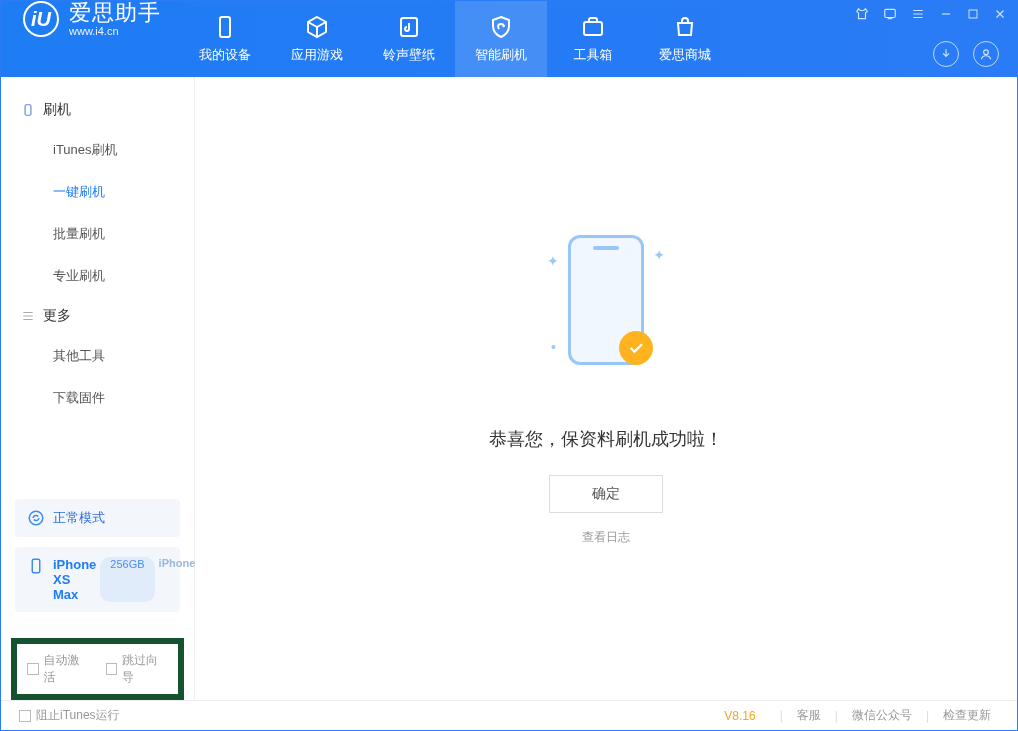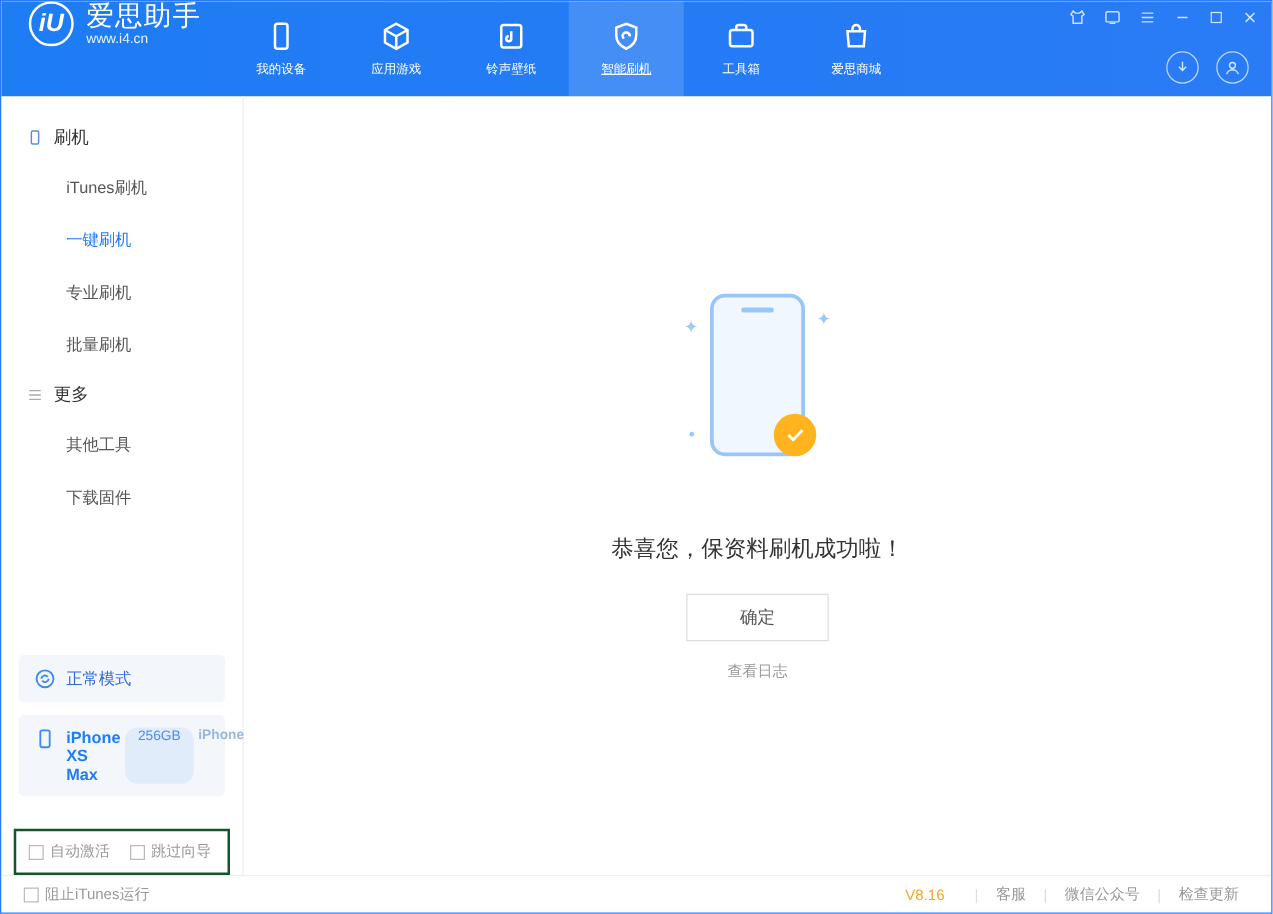--- a/index.html
+++ b/index.html
@@ -6,22 +6,22 @@
 body { background: #fff; width: 1018px; height: 731px; overflow: hidden; border: 1px solid #2a7bf6; position: relative; }
 
 .header { height: 76px; background: linear-gradient(to right, #1e7cf4, #2a7bf6); display: flex; align-items: flex-start; color: #fff; position: relative; }
 .logo-area { display: flex; align-items: center; padding: 0 18px 0 22px; gap: 10px; }
 .logo-circle { width: 36px; height: 36px; border: 2.5px solid #fff; border-radius: 50%; display: flex; align-items: center; justify-content: center; font-weight: bold; font-size: 20px; font-style: italic; }
 .logo-text { display: flex; flex-direction: column; line-height: 1.1; }
 .logo-text .title { font-size: 22px; letter-spacing: 1px; }
 .logo-text .url { font-size: 11px; opacity: .9; }
 
 .tabs { display: flex; height: 100%; }
-.tab { width: 92px; display: flex; flex-direction: column; align-items: center; justify-content: center; gap: 6px; font-size: 10px; cursor: pointer; position: relative; }
-.tab.active { background: rgba(255,255,255,.15); text-decoration: underline; }
+.tab { width: 92px; display: flex; flex-direction: column; align-items: center; justify-content: center; gap: 6px; font-size: 13px; cursor: pointer; position: relative; }
+.tab.active { background: rgba(255,255,255,.15); }
 .tab-icon { width: 26px; height: 26px; display: flex; align-items: center; justify-content: center; }
 .tab-icon svg { width: 24px; height: 24px; }
 
 .win-controls { position: absolute; right: 10px; top: 6px; display: flex; gap: 14px; align-items: center; }
 .win-controls span { cursor: pointer; font-size: 13px; color: #d0e4ff; display: flex; align-items: center; }
 .header-right-icons { position: absolute; right: 18px; bottom: 10px; display: flex; gap: 14px; }
 .circle-icon-btn { width: 26px; height: 26px; border: 1.5px solid rgba(255,255,255,.7); border-radius: 50%; display: flex; align-items: center; justify-content: center; cursor: pointer; }
 .circle-icon-btn svg { width: 14px; height: 14px; stroke: rgba(255,255,255,.8); fill: none; }
 
 .body-area { display: flex; height: calc(100% - 76px - 30px); }
@@ -34,21 +34,21 @@
 .device-block { margin-top: auto; padding: 0 14px 10px; }
 .mode-card, .device-card { background: #f3f7fc; border-radius: 4px; padding: 10px 12px; margin-bottom: 10px; display: flex; align-items: center; gap: 8px; font-size: 13px; color: #2e6bd8; }
 .device-card { flex-direction: row; align-items: flex-start; }
 .device-info { display: flex; gap: 4px; }
 .device-name { font-weight: 600; color: #1e7cf4; }
 .capacity-badge { background: #e1ecfb; color: #4a8cf0; border-radius: 10px; padding: 1px 10px; font-size: 11px; width: fit-content; }
 .device-type { font-size: 11px; color: #9bb7dd; font-weight: bold; }
 .mode-icon, .device-icon { width: 18px; height: 18px; flex-shrink: 0; display: flex; align-items: center; justify-content: center; }
 .mode-icon svg, .device-icon svg { width: 18px; height: 18px; }
 
-.checkbox-row { border: 2px solid #14532d; padding: 8px 10px; margin: 6px 10px 0; display: flex; gap: 16px; align-items: flex-start; }
+.checkbox-row { border: 6px solid #14532d; padding: 8px 10px; margin: 6px 10px 0; display: flex; gap: 16px; align-items: flex-start; }
 .cb { display: flex; align-items: center; gap: 5px; font-size: 12px; color: #999; cursor: pointer; }
 .cb-box { width: 12px; height: 12px; border: 1px solid #bbb; }
 
 .main { flex: 1; position: relative; display: flex; flex-direction: column; align-items: center; justify-content: center; }
 .phone-illustration { width: 130px; height: 160px; position: relative; margin-bottom: 20px; }
 .phone-body { position: absolute; width: 76px; height: 130px; border: 3px solid #98c6f7; border-radius: 12px; left: 50%; top: 4px; transform: translateX(-50%); background: #f0f7ff; }
 .phone-body::before { content: ""; position: absolute; width: 26px; height: 4px; background: #98c6f7; border-radius: 3px; top: 8px; left: 50%; transform: translateX(-50%); }
 .check-badge { position: absolute; width: 34px; height: 34px; background: #ffb41f; border-radius: 50%; right: 18px; bottom: 26px; display: flex; align-items: center; justify-content: center; }
 .check-badge svg { width: 18px; height: 18px; stroke: #fff; }
 .sparkle { position: absolute; color: #9cc8f7; font-size: 14px; }
@@ -181,22 +181,22 @@
 <div class="body-area">
   <div class="sidebar">
     <div class="side-section-head">
       <svg viewBox="0 0 24 24" fill="none" stroke="#5a8de0" stroke-width="2">
           <rect x="7" y="3" width="10" height="18" rx="2"></rect>
         </svg>
       <span>刷机</span>
     </div>
     <div class="side-item">iTunes刷机</div>
     <div class="side-item active">一键刷机</div>
+    <div class="side-item">批量刷机</div>
     <div class="side-item">专业刷机</div>
-    <div class="side-item">批量刷机</div>
 
     <div class="side-section-head">
       <svg viewBox="0 0 24 24" fill="none" stroke="#aaa" stroke-width="2">
           <path d="M4 6h16M4 12h16M4 18h16"></path>
         </svg>
       <span>更多</span>
     </div>
     <div class="side-item">其他工具</div>
     <div class="side-item">下载固件</div>
 

